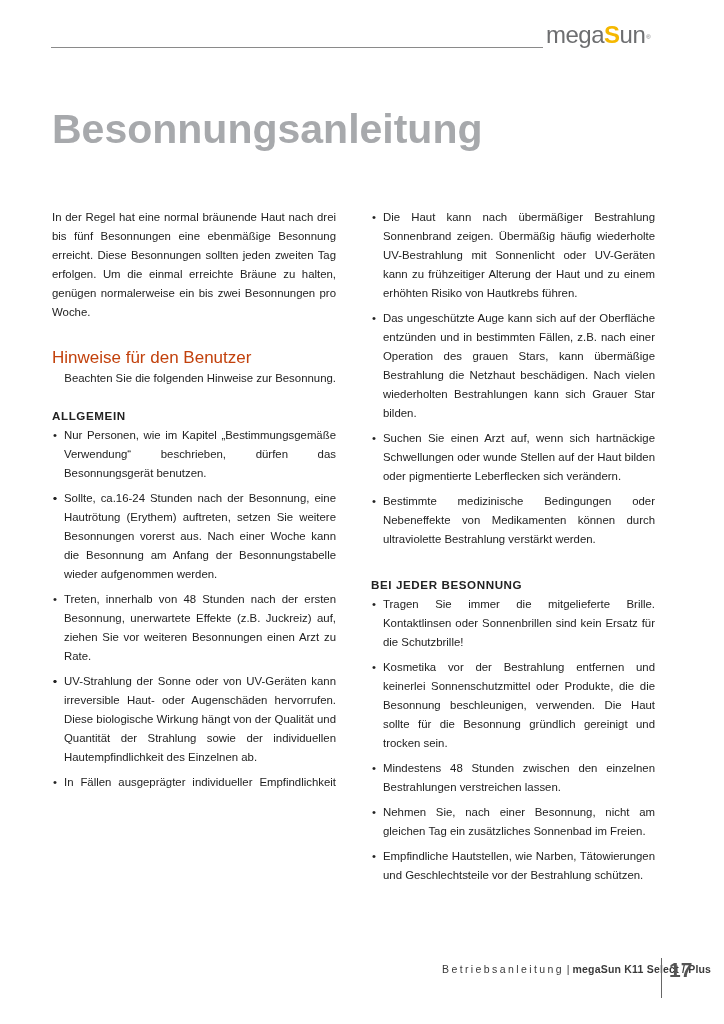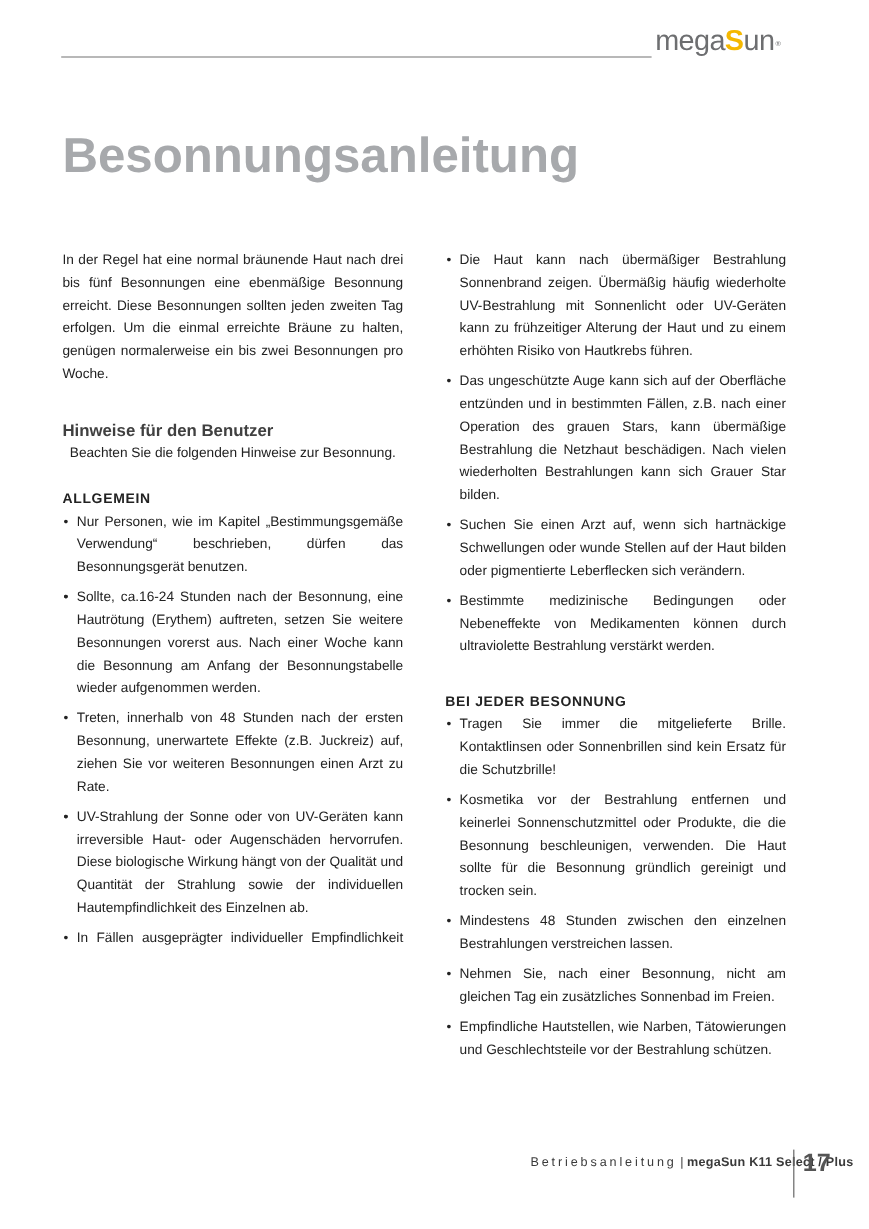--- a/index.html
+++ b/index.html
@@ -25,23 +25,23 @@
     }
     .col {
       position: absolute; top: 208px; width: 284px;
       font-size: 11.4px; line-height: 19px; text-align: justify;
     }
     .col.left { left: 52px; }
     .col.right { left: 371px; }
     p { margin: 0; }
     .intro { margin-bottom: 25px; }
     .section-heading {
-      margin: 0; color: #404040; font-size: 14px; font-weight: bold; line-height: 22px;
+      margin: 0; color: #c2410c; font-size: 17px; font-weight: normal; line-height: 22px;
     }
-    .section-sub { margin-bottom: 18px; text-align: center; }
+    .section-sub { margin-bottom: 18px; text-align: right; }
     .group-heading {
       margin: 0; font-size: 11.6px; font-weight: bold; letter-spacing: 0.6px; line-height: 20px;
     }
     ul { list-style: none; margin: 0; padding: 0; }
     li { position: relative; padding-left: 12px; margin-bottom: 6px; }
     li .bullet { position: absolute; left: 1px; top: 0; }
     .cont { padding-left: 12px; margin-bottom: 6px; }
     .spacer { height: 20px; }
     .footer {
       position: absolute; left: 402px; top: 962px; font-size: 10.5px; color: #3a3a3a;

